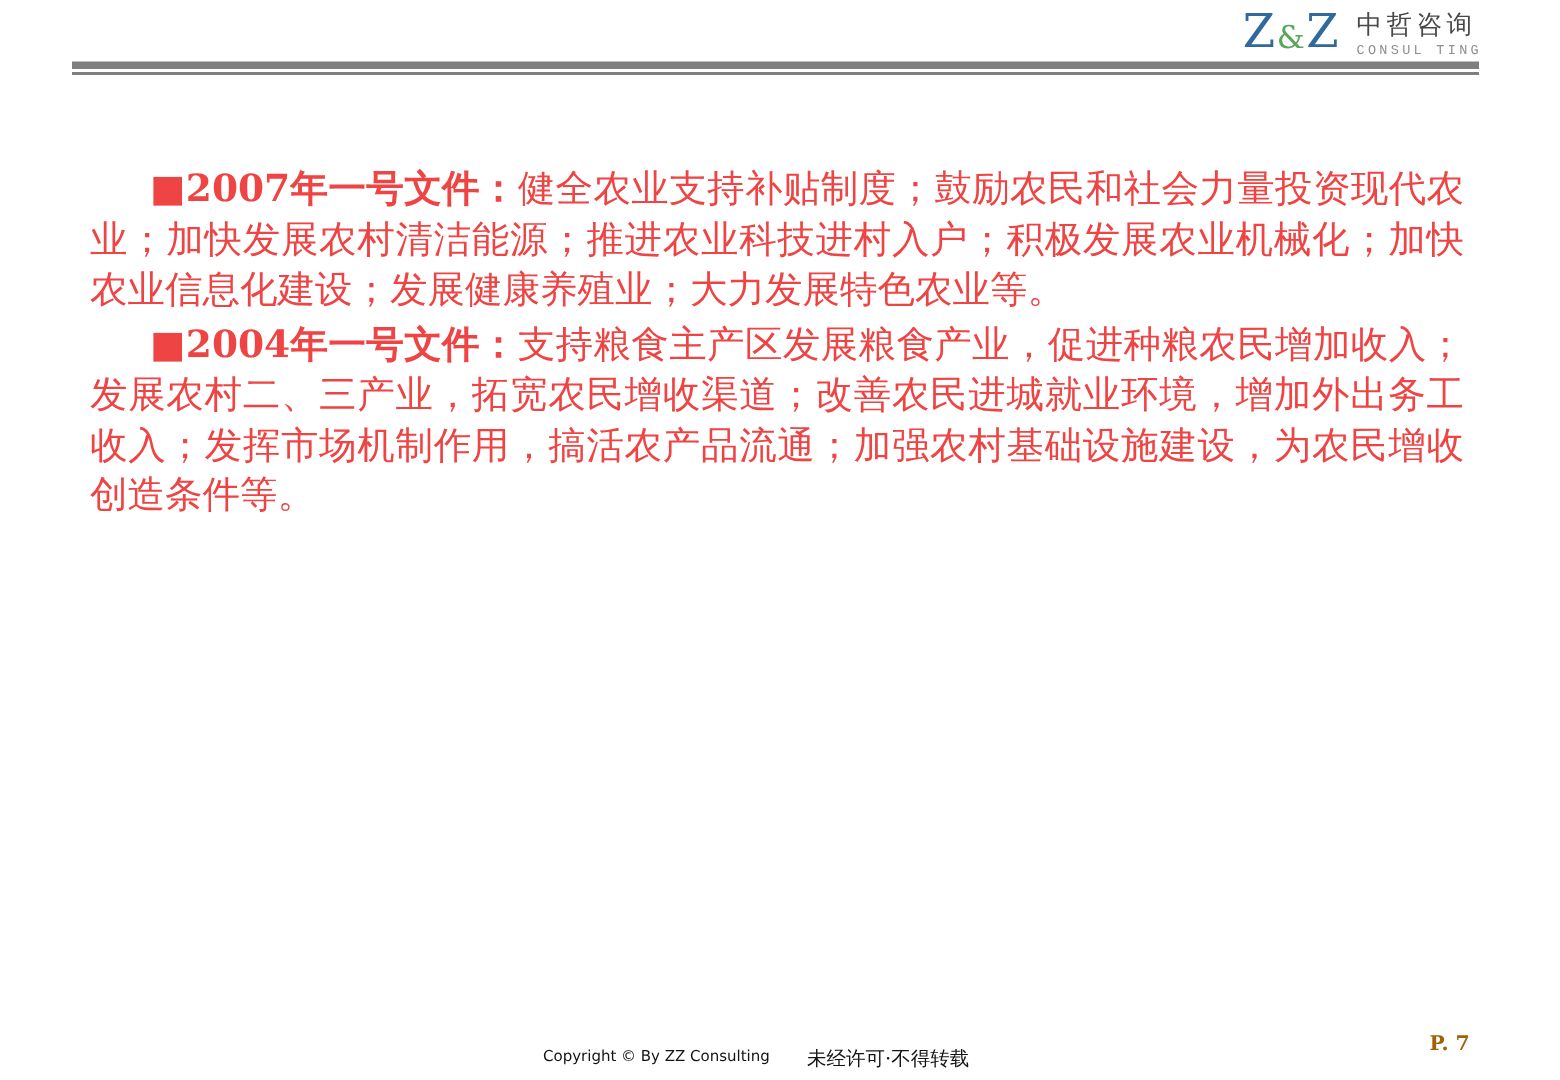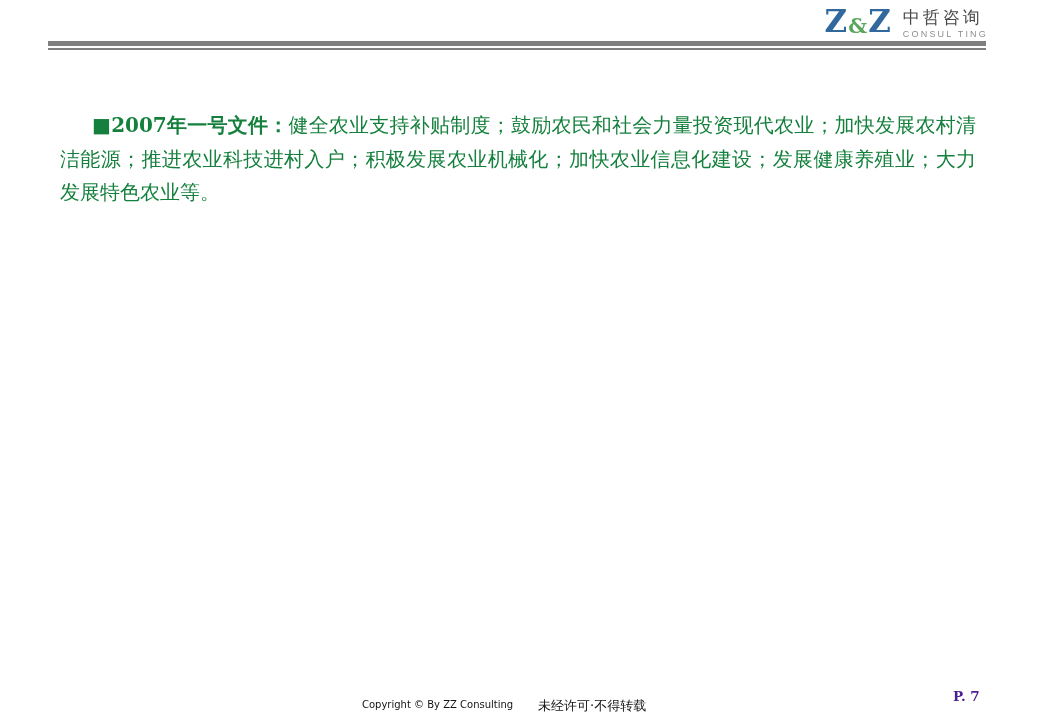--- a/index.html
+++ b/index.html
@@ -18,21 +18,21 @@
   .logo {
     position: absolute;
     top: 6px;
     right: 52px;
     display: flex;
     align-items: flex-start;
     gap: 11px;
   }
   .logo-zz {
     font-family: "DejaVu Serif", "Liberation Serif", serif;
-    font-weight: bold;
+    font-weight: normal;
     font-size: 31px;
     line-height: 1.0;
     color: #31689e;
     letter-spacing: 1px;
   }
   .logo-zz .amp {
     color: #58a65c;
     font-size: 21px;
     vertical-align: -1px;
   }
@@ -40,21 +40,21 @@
   .logo-cn {
     font-size: 17px;
     font-weight: normal;
     color: #484848;
     letter-spacing: 3px;
     line-height: 1.0;
     white-space: nowrap;
   }
   .logo-en {
     margin-top: 4px;
-    font-family: Liberation Sans, sans-serif;
+    font-family: Liberation Mono, monospace;
     font-size: 9px;
     color: #8f8f8f;
     letter-spacing: 2.2px;
     line-height: 1.0;
     white-space: nowrap;
   }
   .rules {
     position: absolute;
     left: 48px;
     top: 41px;
@@ -62,24 +62,24 @@
   }
   .rule-thick { height: 5px; background: #7f7f7f; }
   .rule-thin  { height: 2px; background: #7f7f7f; margin-top: 2px; }
 
   
   .content {
     position: absolute;
     left: 60px;
     top: 109px;
     width: 916px;
-    font-size: 20px;
+    font-size: 25px;
     line-height: 33.5px;
     text-align: justify;
-    color: #15803d;
+    color: #ef4444;
   }
   .para {
     text-indent: 1.6em;
     margin-bottom: 3px;
   }
   .para .head { font-weight: bold; }
 
   
   .footer-copyright {
     position: absolute;
@@ -97,21 +97,21 @@
     font-size: 13px;
     color: #141414;
     white-space: nowrap;
   }
   .footer-page {
     position: absolute;
     left: 953px;
     top: 688px;
     font-size: 13.5px;
     font-weight: bold;
-    color: #4c1d95;
+    color: #a16207;
     white-space: nowrap;
   }
 </style>
 </head>
 <body>
 
 <div class="slide">
 
   <div class="logo">
     <div class="logo-zz"><span>Z</span><span class="amp">&amp;</span><span>Z</span></div>
@@ -121,19 +121,20 @@
     </div>
   </div>
 
   <div class="rules">
     <div class="rule-thick"></div>
     <div class="rule-thin"></div>
   </div>
 
   <div class="content">
     <p class="para"><span class="head">■2007年一号文件：</span><span>健全农业支持补贴制度；鼓励农民和社会力量投资现代农业；加快发展农村清洁能源；推进农业科技进村入户；积极发展农业机械化；加快农业信息化建设；发展健康养殖业；大力发展特色农业等。</span></p>
+    <p class="para"><span class="head">■2004年一号文件：</span><span>支持粮食主产区发展粮食产业，促进种粮农民增加收入；发展农村二、三产业，拓宽农民增收渠道；改善农民进城就业环境，增加外出务工收入；发挥市场机制作用，搞活农产品流通；加强农村基础设施建设，为农民增收创造条件等。</span></p>
   </div>
 
   <div class="footer-copyright">Copyright © By  ZZ Consulting</div>
   <div class="footer-notice">未经许可·不得转载</div>
   <div class="footer-page">P. 7</div>
 
 </div>
 
 </body></html>

